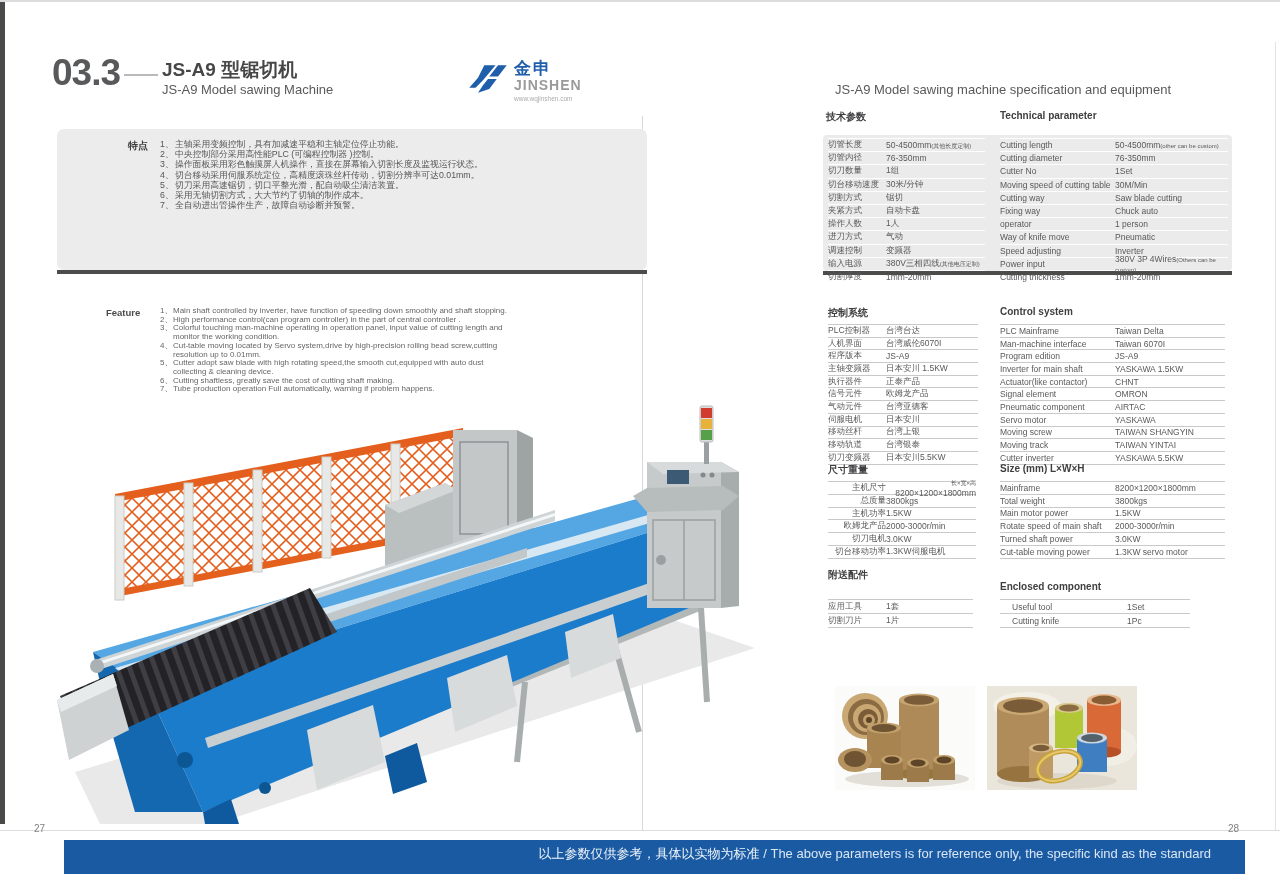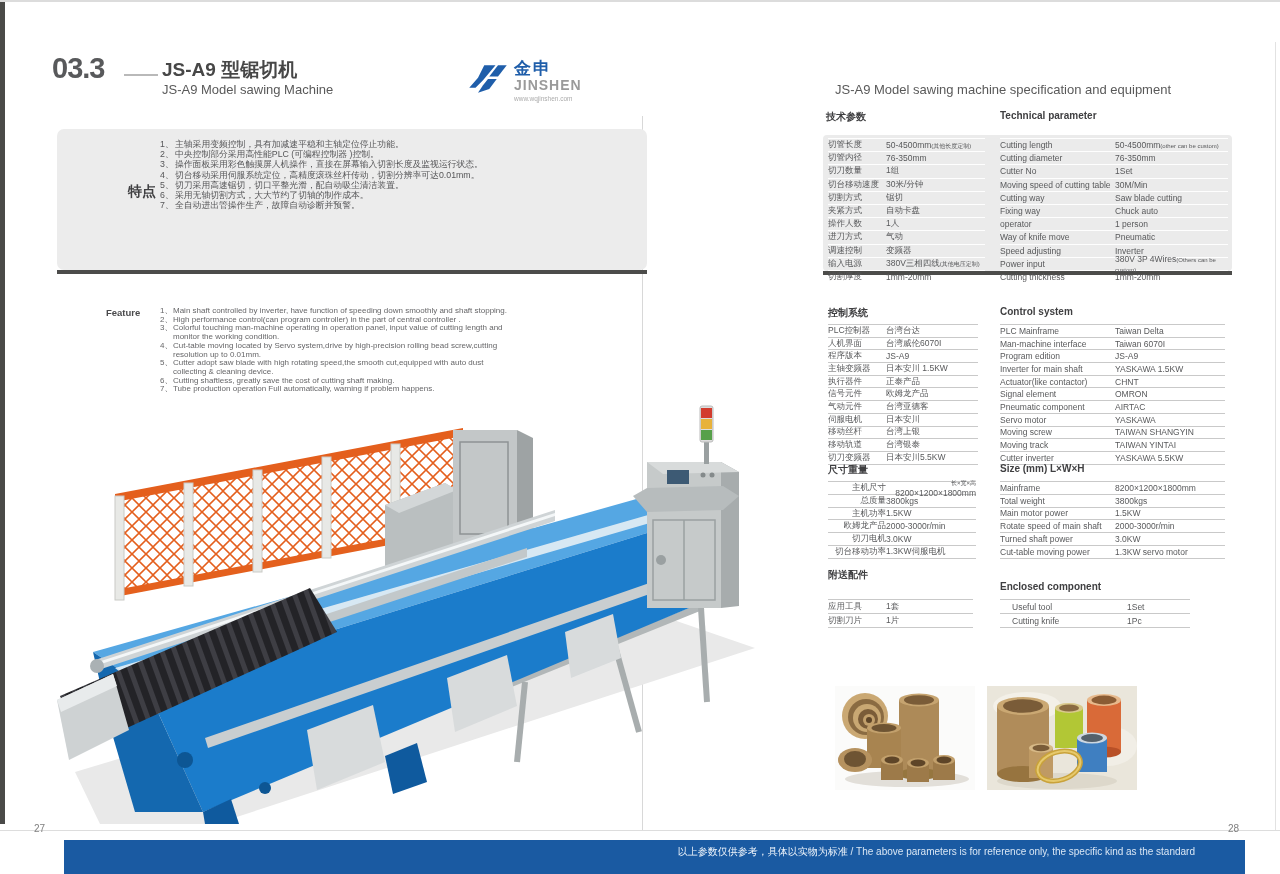--- a/index.html
+++ b/index.html
@@ -8,37 +8,37 @@
     border-top:2px solid #dcdcdc;box-sizing:border-box;}
   .abs{position:absolute;}
 
   
   .edge-strip{left:0;top:0;width:5px;height:822px;background:#4a4a48;}
   .divider{left:642px;top:114px;width:1px;height:714px;background:#d8d8d8;}
   .right-edge{left:1275px;top:40px;width:1px;height:788px;background:#e2e2e2;}
   .bottom-rule{left:0;top:828px;width:1280px;height:1px;background:#dddddd;}
 
   
-  .sec-num{left:52px;top:50px;font-size:29px;font-weight:bold;color:#58595b;letter-spacing:-1px;}
+  .sec-num{left:52px;top:50px;font-size:37px;font-weight:bold;color:#58595b;letter-spacing:-1px;}
   .head-dash{left:124px;top:72px;width:34px;height:2px;background:#b9b9b9;}
   .lp-title-zh{left:162px;top:55px;font-size:19px;font-weight:bold;color:#474747;}
   .lp-title-en{left:162px;top:80px;font-size:13px;color:#595959;}
 
   
   .logo{left:468px;top:58px;display:flex;align-items:flex-start;}
   .logo-mark{width:40px;height:30px;margin-top:4px;}
   .logo-texts{margin-left:6px;line-height:1;}
   .logo-zh{font-size:17px;font-weight:bold;color:#1f5eaa;letter-spacing:2px;}
   .logo-en{font-size:14px;font-weight:bold;color:#9a9a9a;letter-spacing:1px;margin-top:1px;}
   .logo-web{font-size:6.5px;color:#ababab;margin-top:4px;}
 
   
   .feat-box{left:57px;top:127px;width:590px;height:141px;background:#ececec;border-radius:7px;}
   .bar-l{left:57px;top:268px;width:590px;height:4px;background:#4c4c4a;}
-  .feat-label{left:128px;top:137px;font-size:14px;font-weight:bold;color:#3f3f41;margin-top:44px;}
+  .feat-label{left:128px;top:137px;font-size:10px;font-weight:bold;color:#3f3f41;}
   .flist{display:block;}
   .flist-zh{left:160px;top:137px;width:470px;}
   .flist-zh .fitem{font-size:8.8px;line-height:10.2px;color:#565658;display:flex;}
   .flist-zh .fnum{width:15px;flex:none;}
   .feat-en-label{left:106px;top:305px;font-size:9.5px;font-weight:bold;color:#4a4a4c;}
   .flist-en{left:160px;top:305px;width:352px;}
   .flist-en .fitem{font-size:8px;line-height:8.7px;color:#666668;display:flex;}
   .flist-en .fnum{width:13px;flex:none;}
 
   
@@ -91,21 +91,21 @@
   .encl-zh{left:828px;top:597px;width:145px;}
   .encl-zh .trow{height:13px;}
   .encl-zh .tl{width:58px;}
   .encl-en{left:1000px;top:597px;width:190px;}
   .encl-en .trow{height:13px;}
   .encl-en .tl{width:115px;margin-left:12px;}
 
   
   .footer-bar{left:64px;top:838px;width:1181px;height:36px;background:#1a5aa2;
     display:flex;align-items:flex-start;justify-content:flex-end;}
-  .footer-note{margin-top:5px;margin-right:50px;font-size:10px;color:#d9e6f4;padding-left:26px;}
+  .footer-note{margin-top:5px;margin-right:34px;font-size:13px;color:#d9e6f4;padding-left:26px;}
   .footer-note .zh{color:#eef4fb;}
   .pageno{font-size:10px;color:#808080;}
   .pn-left{left:34px;top:821px;}
   .pn-right{left:1228px;top:821px;}
 </style>
 </head>
 <body>
 
 <div class="canvas">
 

